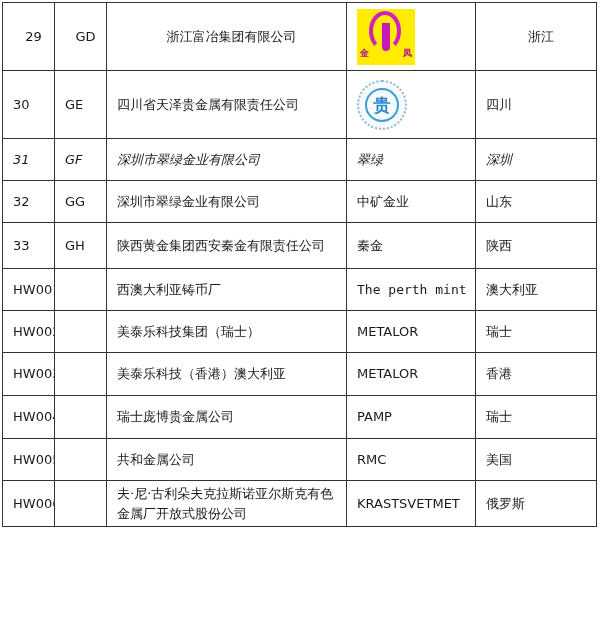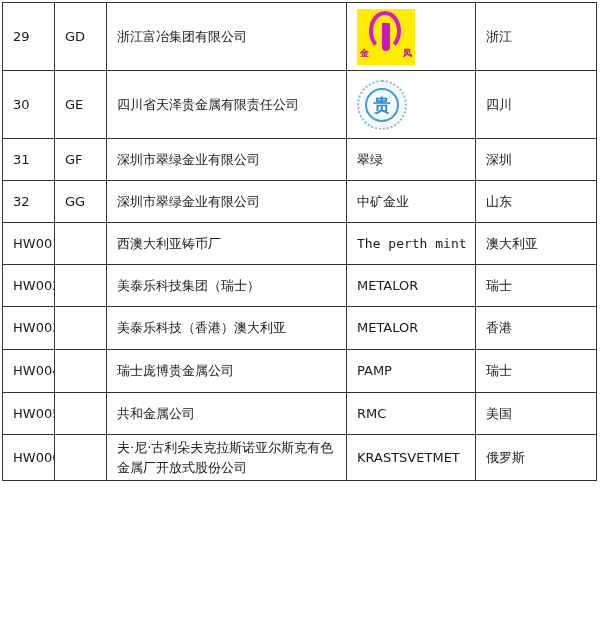--- a/index.html
+++ b/index.html
@@ -58,21 +58,21 @@
 
 <table class="refiners">
   <colgroup>
     <col class="c-no">
       <col class="c-code">
       <col class="c-name">
       <col class="c-brand">
       <col class="c-region">
   </colgroup>
   <tbody id="tbody">
-      <tr style="height: 68px;">
+      <tr style="height: 68px; text-align: center;">
         <td class="c-no-cell">29</td>
         <td class="c-code-cell">GD</td>
         <td class="c-name-cell">浙江富冶集团有限公司</td>
         <td class="c-brand-cell">
           <div class="logo-jinfeng">
             <div class="ring"></div>
             <div class="stem"></div>
             <span class="ch" style="left: 3px;">金</span>
             <span class="ch" style="right: 3px;">凤</span>
           </div>
@@ -83,33 +83,40 @@
         <td class="c-no-cell">30</td>
         <td class="c-code-cell">GE</td>
         <td class="c-name-cell">四川省天泽贵金属有限责任公司</td>
         <td class="c-brand-cell">
           <div class="logo-gui">
             <div class="inner">贵</div>
           </div>
         </td>
         <td class="c-region-cell">四川</td>
       </tr>
-      <tr style="height: 42px;">
+      <tr style="height: 42px; font-style: italic;">
         <td class="c-no-cell">31</td>
         <td class="c-code-cell">GF</td>
         <td class="c-name-cell">深圳市翠绿金业有限公司</td>
         <td class="c-brand-cell">翠绿</td>
         <td class="c-region-cell">深圳</td>
       </tr>
       <tr style="height: 42px;">
         <td class="c-no-cell">32</td>
         <td class="c-code-cell">GG</td>
         <td class="c-name-cell">深圳市翠绿金业有限公司</td>
         <td class="c-brand-cell">中矿金业</td>
         <td class="c-region-cell">山东</td>
+      </tr>
+      <tr style="height: 46px;">
+        <td class="c-no-cell">33</td>
+        <td class="c-code-cell">GH</td>
+        <td class="c-name-cell">陕西黄金集团西安秦金有限责任公司</td>
+        <td class="c-brand-cell">秦金</td>
+        <td class="c-region-cell">陕西</td>
       </tr>
       <tr style="height: 42px;">
         <td class="c-no-cell">HW001</td>
         <td class="c-code-cell"></td>
         <td class="c-name-cell">西澳大利亚铸币厂</td>
         <td class="mono">The perth mint</td>
         <td class="c-region-cell">澳大利亚</td>
       </tr>
       <tr style="height: 42px;">
         <td class="c-no-cell">HW002</td>

